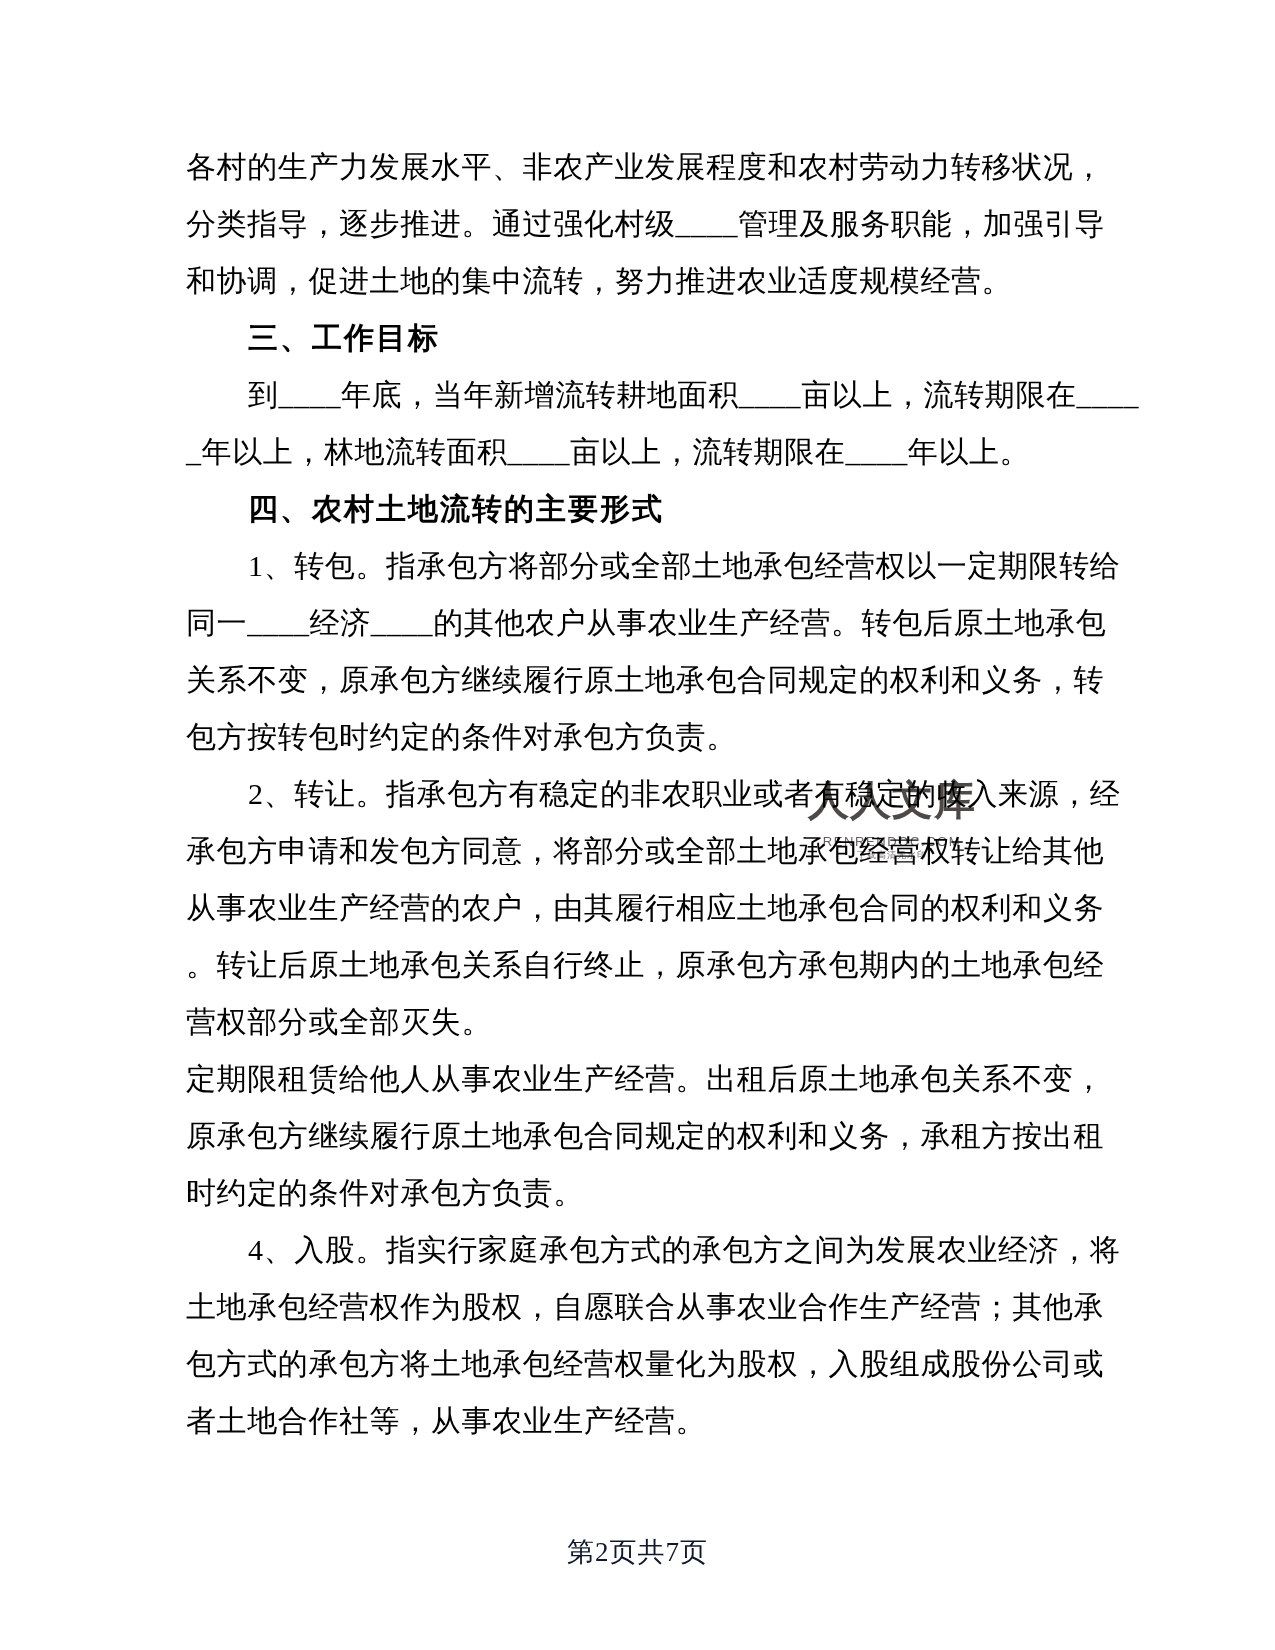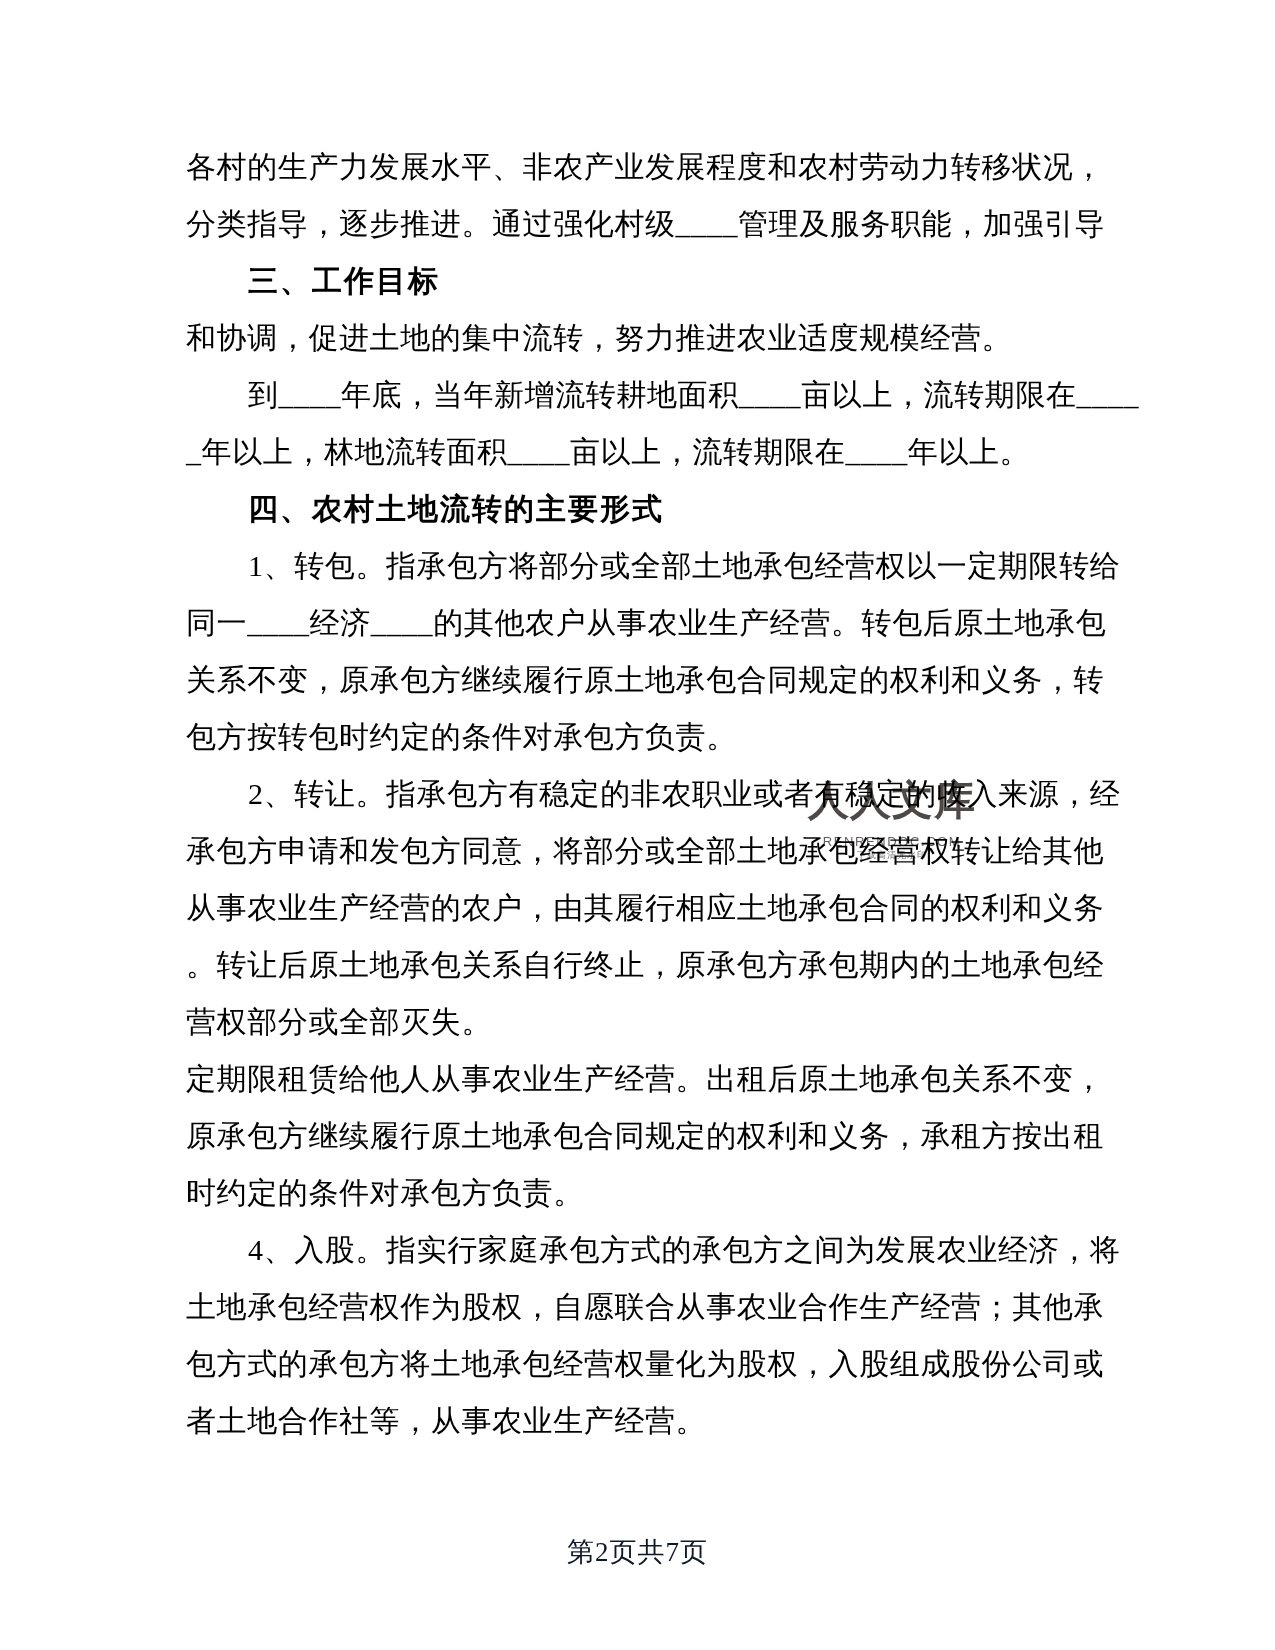--- a/index.html
+++ b/index.html
@@ -70,22 +70,22 @@
   }
 </style>
 </head>
 <body>
 
 <div class="page">
 
   <div class="content">
       <div class="line body">各村的生产力发展水平、非农产业发展程度和农村劳动力转移状况，</div>
       <div class="line body">分类指导，逐步推进。通过强化村级____管理及服务职能，加强引导</div>
+      <div class="line body">和协调，促进土地的集中流转，努力推进农业适度规模经营。</div>
       <div class="line heading">三、工作目标</div>
-      <div class="line body">和协调，促进土地的集中流转，努力推进农业适度规模经营。</div>
       <div class="line indent">到____年底，当年新增流转耕地面积____亩以上，流转期限在____</div>
       <div class="line body">_年以上，林地流转面积____亩以上，流转期限在____年以上。</div>
       <div class="line heading">四、农村土地流转的主要形式</div>
       <div class="line indent">1、转包。指承包方将部分或全部土地承包经营权以一定期限转给</div>
       <div class="line body">同一____经济____的其他农户从事农业生产经营。转包后原土地承包</div>
       <div class="line body">关系不变，原承包方继续履行原土地承包合同规定的权利和义务，转</div>
       <div class="line body">包方按转包时约定的条件对承包方负责。</div>
       <div class="line indent">2、转让。指承包方有稳定的非农职业或者有稳定的收入来源，经</div>
       <div class="line body">承包方申请和发包方同意，将部分或全部土地承包经营权转让给其他</div>
       <div class="line body">从事农业生产经营的农户，由其履行相应土地承包合同的权利和义务</div>

